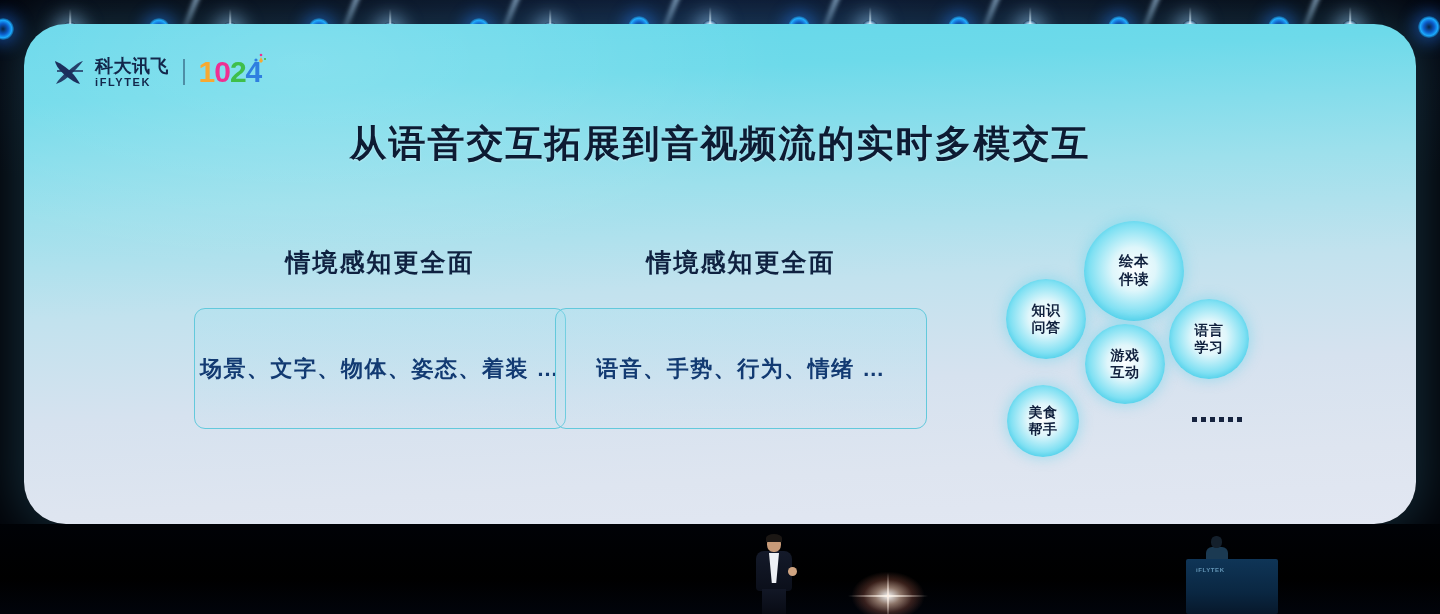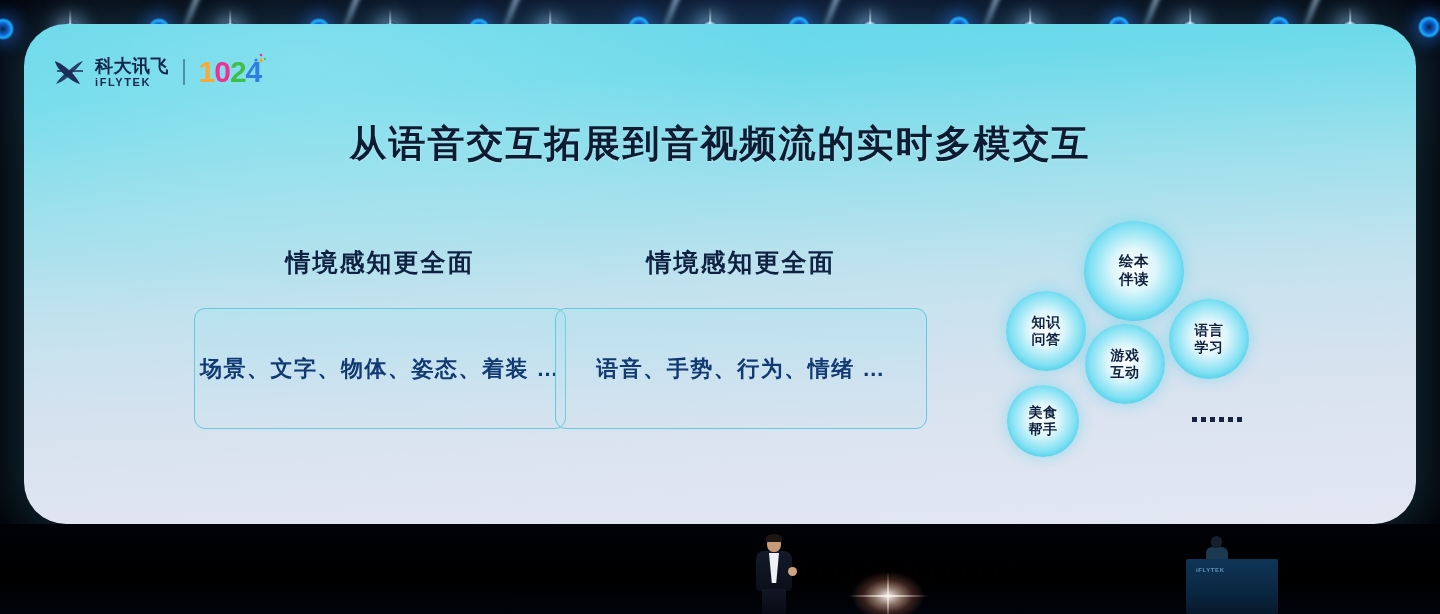--- a/index.html
+++ b/index.html
@@ -438,21 +438,21 @@
       <div class="col-box">
         <span class="col-box-text">语音、手势、行为、情绪 …</span>
       </div>
     </div>
 
     <div class="bubbles">
       <div class="bubble big" style="left:105px; top:22px;  width:100px; height:100px;">
         <span class="bubble-label">绘本
 伴读</span>
       </div>
-      <div class="bubble" style="left:27px;  top:92px;  width:80px;  height:80px;text-align:right;">
+      <div class="bubble" style="left:27px;  top:80px;  width:80px;  height:80px;text-align:right;">
         <span class="bubble-label">知识
 问答</span>
       </div>
       <div class="bubble" style="left:106px; top:125px; width:80px;  height:80px;">
         <span class="bubble-label">游戏
 互动</span>
       </div>
       <div class="bubble" style="left:190px; top:100px; width:80px;  height:80px;">
         <span class="bubble-label">语言
 学习</span>

